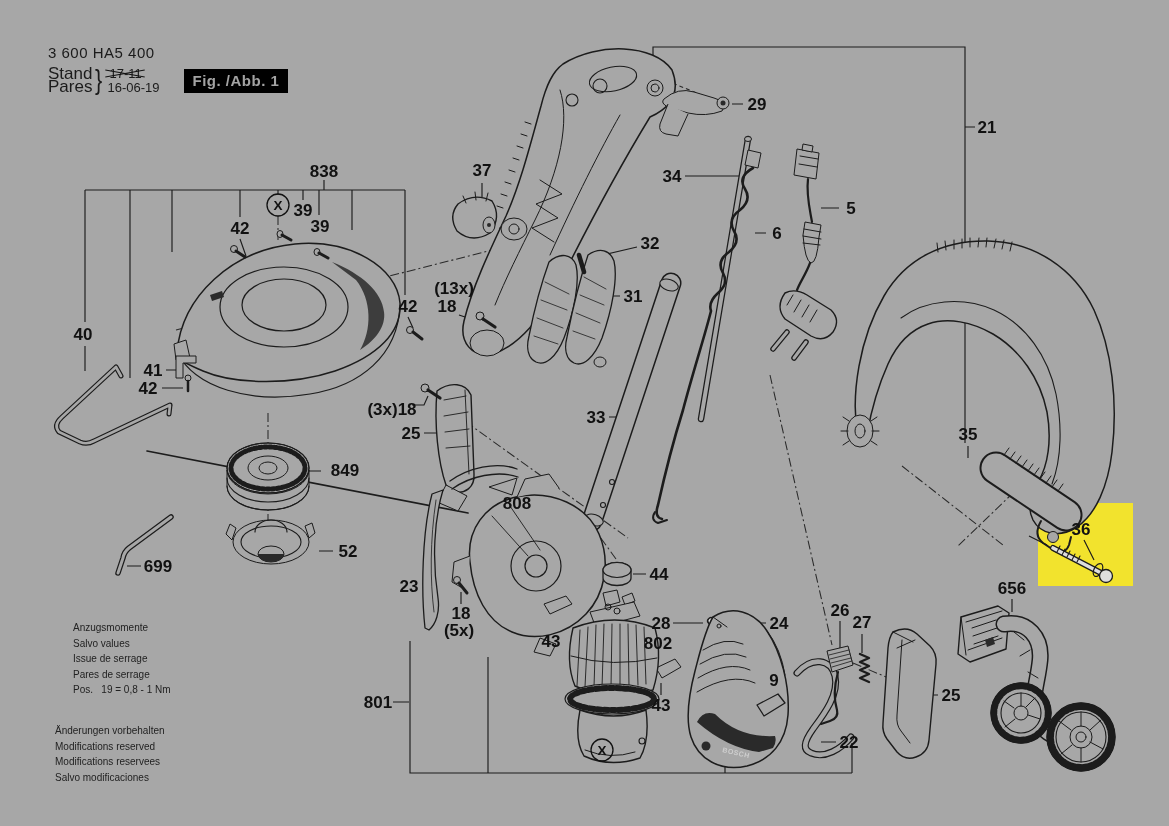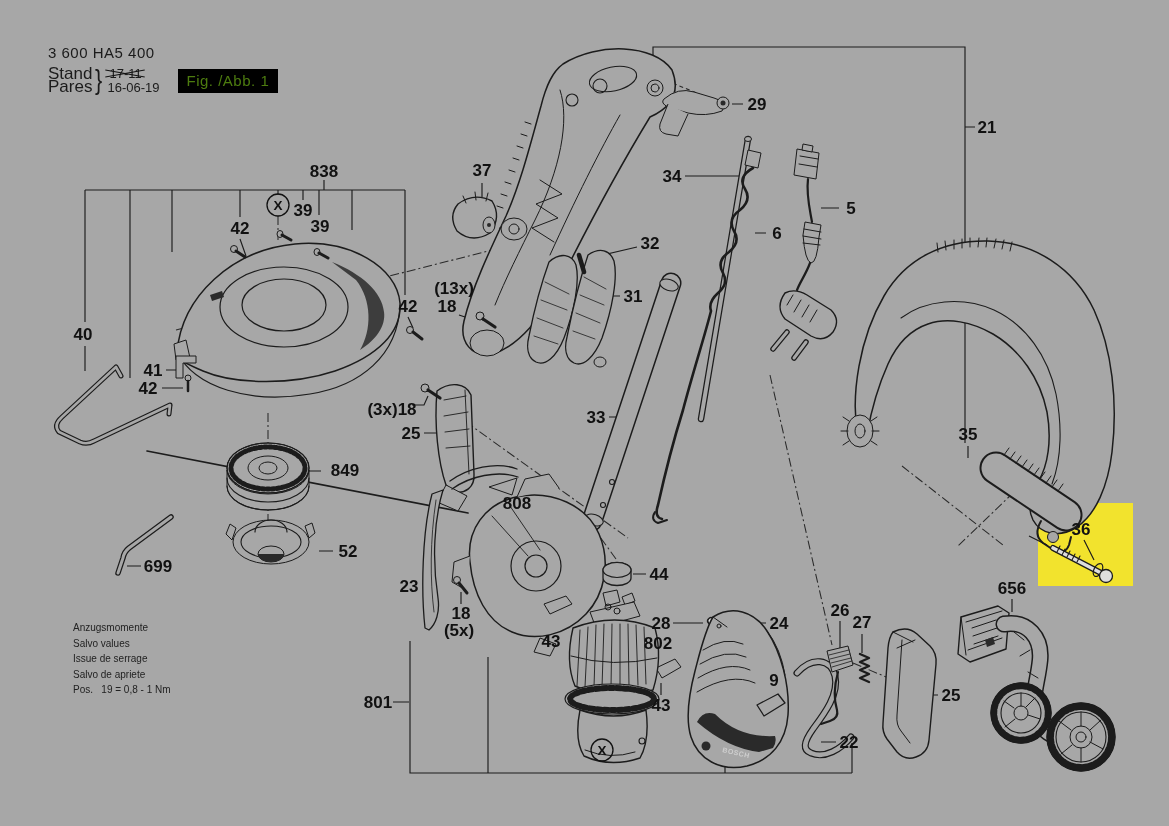--- a/index.html
+++ b/index.html
@@ -10,22 +10,22 @@
   .typ{font-size:15px;letter-spacing:.5px;}
   .standrow{display:flex;align-items:center;margin-top:4px;}
   .si{font-size:17px;line-height:12.5px;}
   .brace{font-size:27px;font-weight:300;margin:0 4px 0 2px;transform:scaleX(.8);}
   .dates{font-size:13px;line-height:13.5px;}
   .struck{position:relative;display:inline-block;padding:0 2px;}
   .struck::before,.struck::after{content:"";position:absolute;left:-2px;right:-2px;top:46%;
      border-top:1.6px solid #111;}
   .struck::before{transform:rotate(-10deg);}
   .struck::after{transform:rotate(10deg);}
-  .figbox{background:#000;color:#4d7c0f;font-size:15px;font-weight:normal;
-          padding:3px 9px 4px 9px;margin-left:18px;letter-spacing:.5px;}
+  .figbox{background:#000;color:#a3a3a3;font-size:15px;font-weight:bold;
+          padding:3px 9px 4px 9px;margin-left:24px;letter-spacing:.5px;}
   .note{position:absolute;font-size:10px;line-height:15.5px;color:#222;}
   .note span{display:block;white-space:pre;}
   .note-torque{left:73px;top:620px;}
   .note-mods{left:55px;top:723px;}
   .callout{font:bold 17px "Liberation Sans",sans-serif;fill:#111;
            text-anchor:middle;dominant-baseline:central;}
   .xtext{font-size:13.5px;}
   .xcircle{fill:none;stroke:#111;stroke-width:1.3;}
   .ln{stroke:#1c1c1c;stroke-width:1.15;fill:none;}
   .dd{stroke:#2a2a2a;stroke-width:1.05;fill:none;stroke-dasharray:9 3 2 3;}
@@ -395,18 +395,24 @@
         <span>16-06-19</span>
       </div>
       <div class="figbox">Fig. /Abb. 1</div>
     </div>
   </div>
 
   <div class="note note-torque">
     <span>Anzugsmomente</span>
     <span>Salvo values</span>
     <span>Issue de serrage</span>
-    <span>Salvo de apriete</span>
+    <span>Pares de serrage</span>
     <span>Pos.   19 = 0,8 - 1 Nm</span>
   </div>
 
+  <div class="note note-mods">
+    <span>Änderungen vorbehalten</span>
+    <span>Modifications reserved</span>
+    <span>Modifications reservees</span>
+    <span>Salvo modificaciones</span>
+  </div>
 
 </div>
 
 </body></html>

